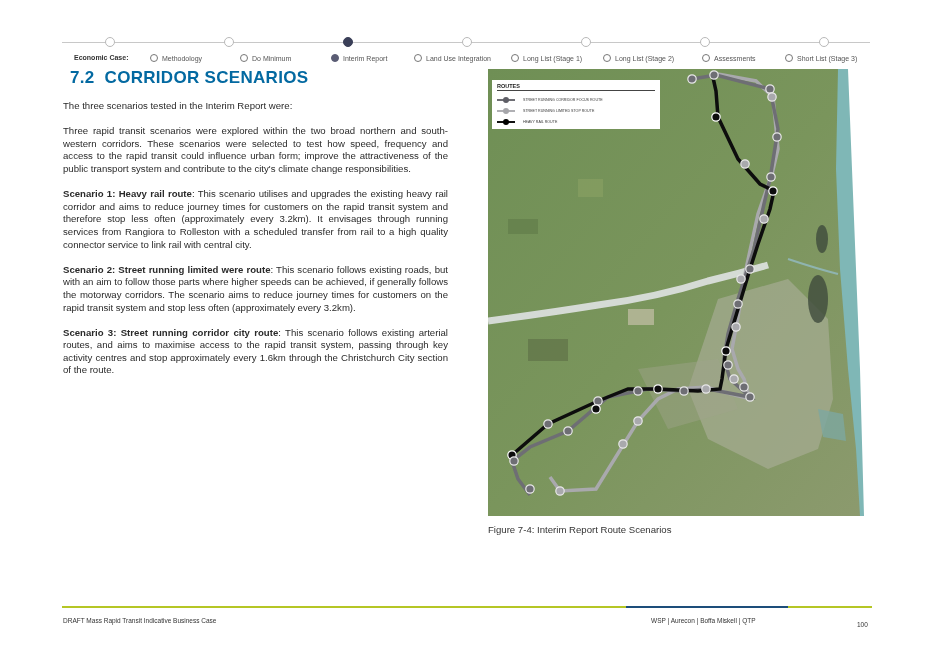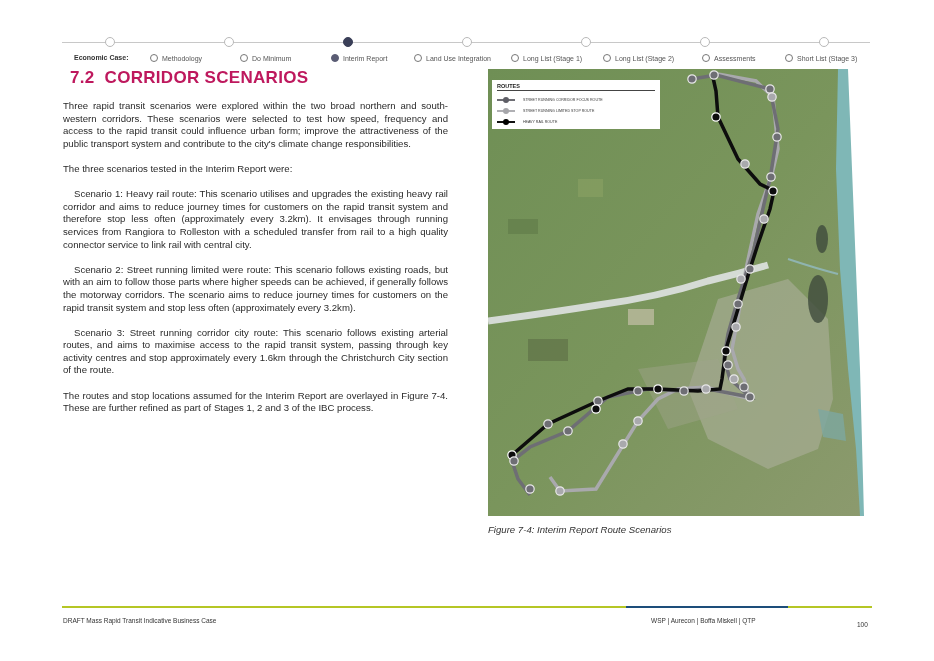--- a/index.html
+++ b/index.html
@@ -10,38 +10,38 @@
   .steps .track { position: absolute; left: 0; right: 0; top: 6px; height: 1px; background: #c8c8c8; }
   .steps .node { position: absolute; top: 1px; width: 10px; height: 10px; border-radius: 50%; border: 1px solid #b9b9b9; background: #fff; box-sizing: border-box; }
   .steps .node.active { background: #3a3f58; border-color: #3a3f58; }
   .steps .labels { position: absolute; top: 16px; left: 0; right: 0; height: 14px; font-size: 7px; color: #555; }
   .steps .label-title { position: absolute; left: 12px; top: 2px; font-weight: bold; color: #333; font-size: 7px; }
   .steps .lab { position: absolute; top: 2px; display: flex; align-items: center; gap: 4px; white-space: nowrap; }
   .steps .lab .dot { width: 8px; height: 8px; border-radius: 50%; border: 1px solid #777; box-sizing: border-box; background: #fff; }
   .steps .lab.active .dot { background: #5a5c74; border-color: #5a5c74; }
 
   
-  .title { position: absolute; left: 70px; top: 68px; font-size: 17px; font-weight: bold; color: #be185d; letter-spacing: 0.3px; }
+  .title { position: absolute; left: 70px; top: 68px; font-size: 17px; font-weight: bold; color: #0369a1; letter-spacing: 0.3px; }
 
   
   .body { position: absolute; left: 63px; top: 100px; width: 385px; font-size: 9.6px; line-height: 12.6px; color: #2a2a2a; text-align: justify; }
   .body p { margin: 0 0 12.6px 0; }
-  .body b { font-weight: normal; margin-left: 11px; }
+  .body b { font-weight: bold; }
 
   
   .map { position: absolute; left: 488px; top: 69px; width: 378px; height: 447px; overflow: hidden; }
   .map svg { display: block; }
   .legend { position: absolute; left: 4px; top: 11px; width: 168px; height: 49px; background: #ffffff; box-sizing: border-box; padding: 3px 5px; font-size: 3.6px; color: #333; }
   .legend .lg-title { font-weight: bold; font-size: 5.5px; border-bottom: 1px solid #444; padding-bottom: 1px; margin-bottom: 3px; color: #222; }
   .legend .lg-row { display: flex; align-items: center; gap: 8px; height: 11px; text-transform: uppercase; }
   .legend .sw { position: relative; width: 18px; height: 4px; }
   .legend .sw .ln { position: absolute; left: 0; right: 0; top: 1px; height: 2px; }
   .legend .sw .pt { position: absolute; left: 6px; top: -1px; width: 6px; height: 6px; border-radius: 50%; }
 
-  .caption { position: absolute; left: 488px; top: 524px; font-size: 9.6px; font-style: italic; color: #333; }
+  .caption { position: absolute; left: 488px; top: 524px; font-size: 9.6px; color: #333; }
 
   
   .footer-line { position: absolute; left: 62px; top: 606px; width: 810px; height: 2px; background: #b5c625; }
   .footer-blue { position: absolute; left: 626px; top: 606px; width: 162px; height: 2px; background: #1d4e7a; }
   .footer-left { position: absolute; left: 63px; top: 617px; font-size: 6.5px; color: #333; }
   .footer-mid { position: absolute; left: 651px; top: 617px; font-size: 6.5px; color: #333; }
   .footer-page { position: absolute; left: 857px; top: 621px; font-size: 6.5px; color: #333; }
 </style>
 </head>
 <body>
@@ -90,26 +90,25 @@
         <span>Short List (Stage 3)</span>
       </span>
   </div>
 </div>
 
 <div class="title">
   <span>7.2</span>&nbsp;&nbsp;<span>CORRIDOR SCENARIOS</span>
 </div>
 
 <div class="body">
+  <p>The three scenarios tested in the Interim Report were:</p>
   <p>Three rapid transit scenarios were explored within the two broad northern and south-western corridors.  These scenarios were selected to test how speed, frequency and access to the rapid transit could influence urban form; improve the attractiveness of the public transport system and contribute to the city's climate change responsibilities.</p>
-  <p>The three scenarios tested in the Interim Report were:</p>
   <p><b>Scenario 1: Heavy rail route</b><span>: This scenario utilises and upgrades the existing heavy rail corridor and aims to reduce journey times for customers on the rapid transit system and therefore stop less often (approximately every 3.2km). It envisages through running services from Rangiora to Rolleston with a scheduled transfer from rail to a high quality connector service to link rail with central city.</span></p>
   <p><b>Scenario 2: Street running limited were route</b><span>: This scenario follows existing roads, but with an aim to follow those parts where higher speeds can be achieved, if generally follows the motorway corridors. The scenario aims to reduce journey times for customers on the rapid transit system and stop less often (approximately every 3.2km).</span></p>
   <p><b>Scenario 3: Street running corridor city route</b><span>: This scenario follows existing arterial routes, and aims to maximise access to the rapid transit system, passing through key activity centres and stop approximately every 1.6km through the Christchurch City section of the route.</span></p>
-  <p>The routes and stop locations assumed for the Interim Report are overlayed in Figure 7-4. These are further refined as part of Stages 1, 2 and 3 of the IBC process.</p>
 </div>
 
 <div class="map">
   <svg width="378" height="447" viewBox="0 0 378 447">
     <defs>
       <linearGradient id="land" x1="0" y1="0" x2="1" y2="1">
         <stop offset="0" stop-color="#6f8f55"></stop>
         <stop offset="0.5" stop-color="#7a955c"></stop>
         <stop offset="1" stop-color="#8c9a6e"></stop>
       </linearGradient>

